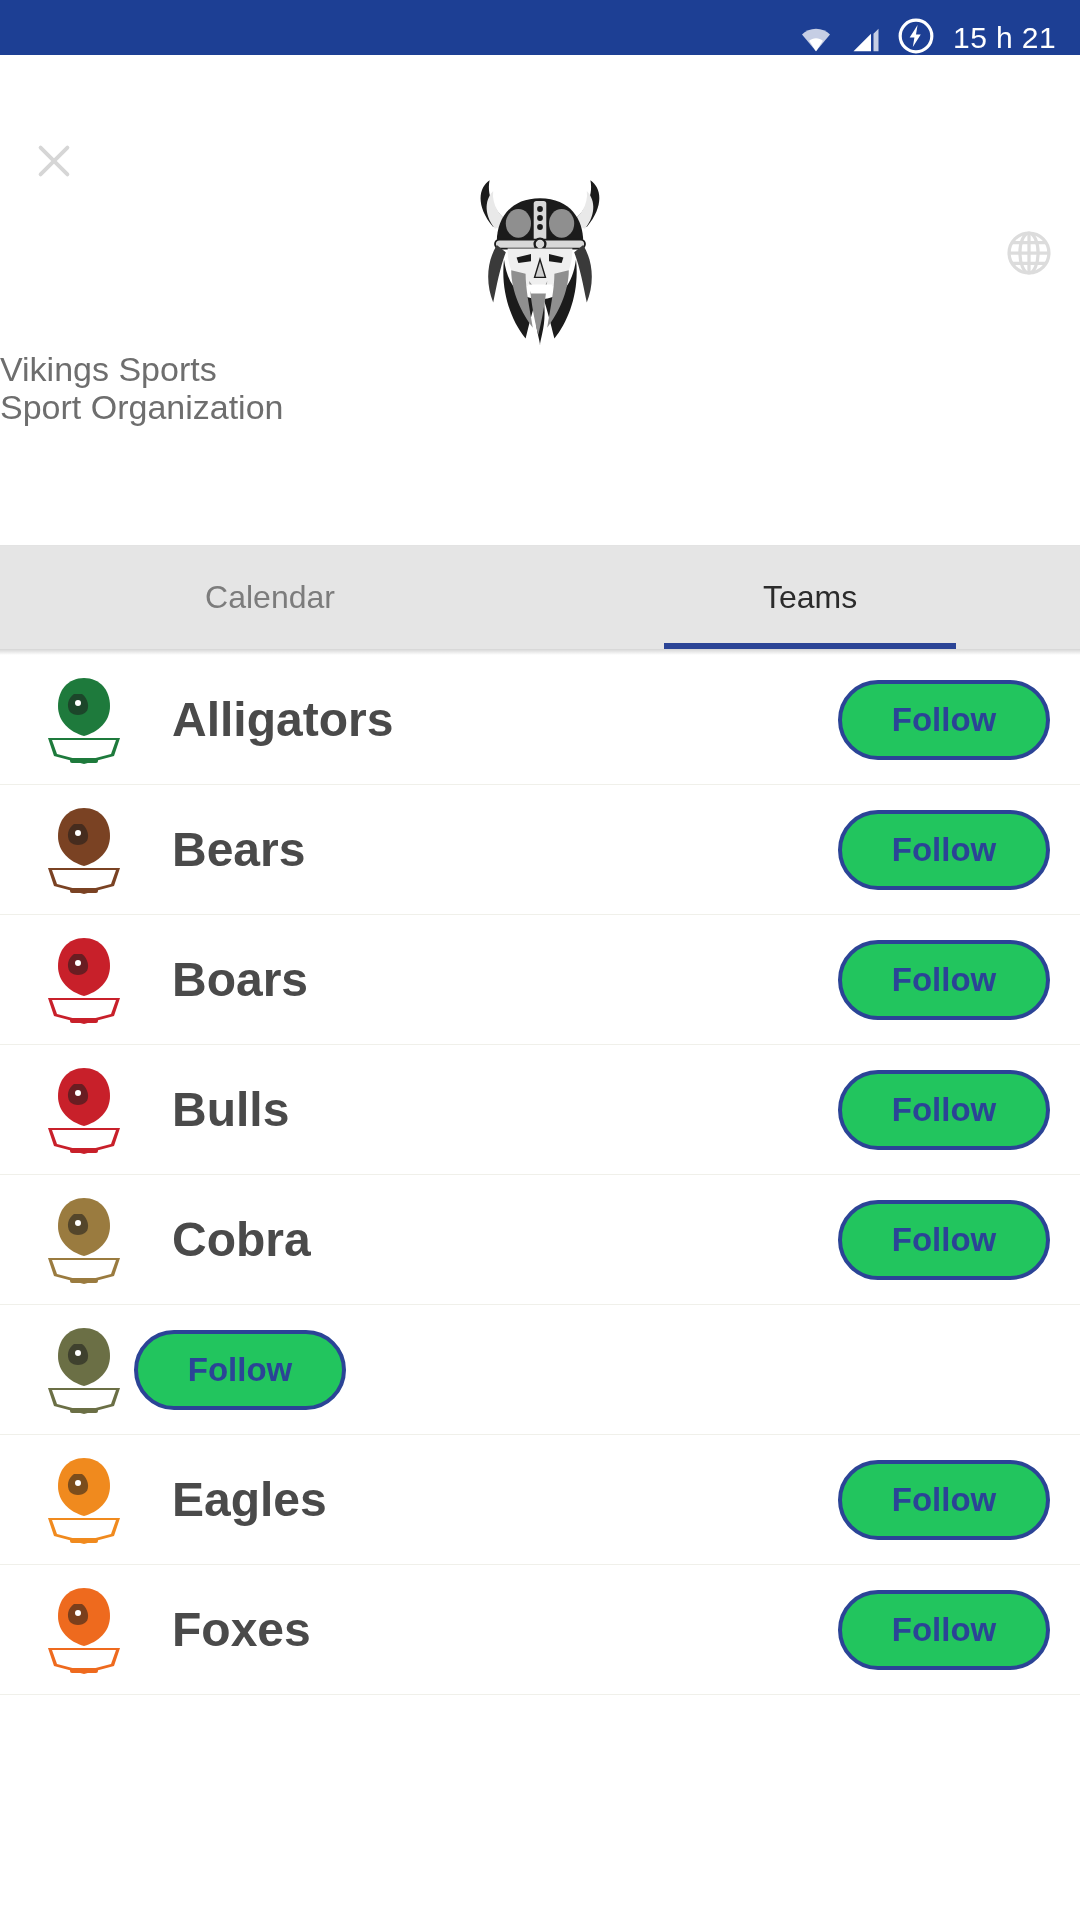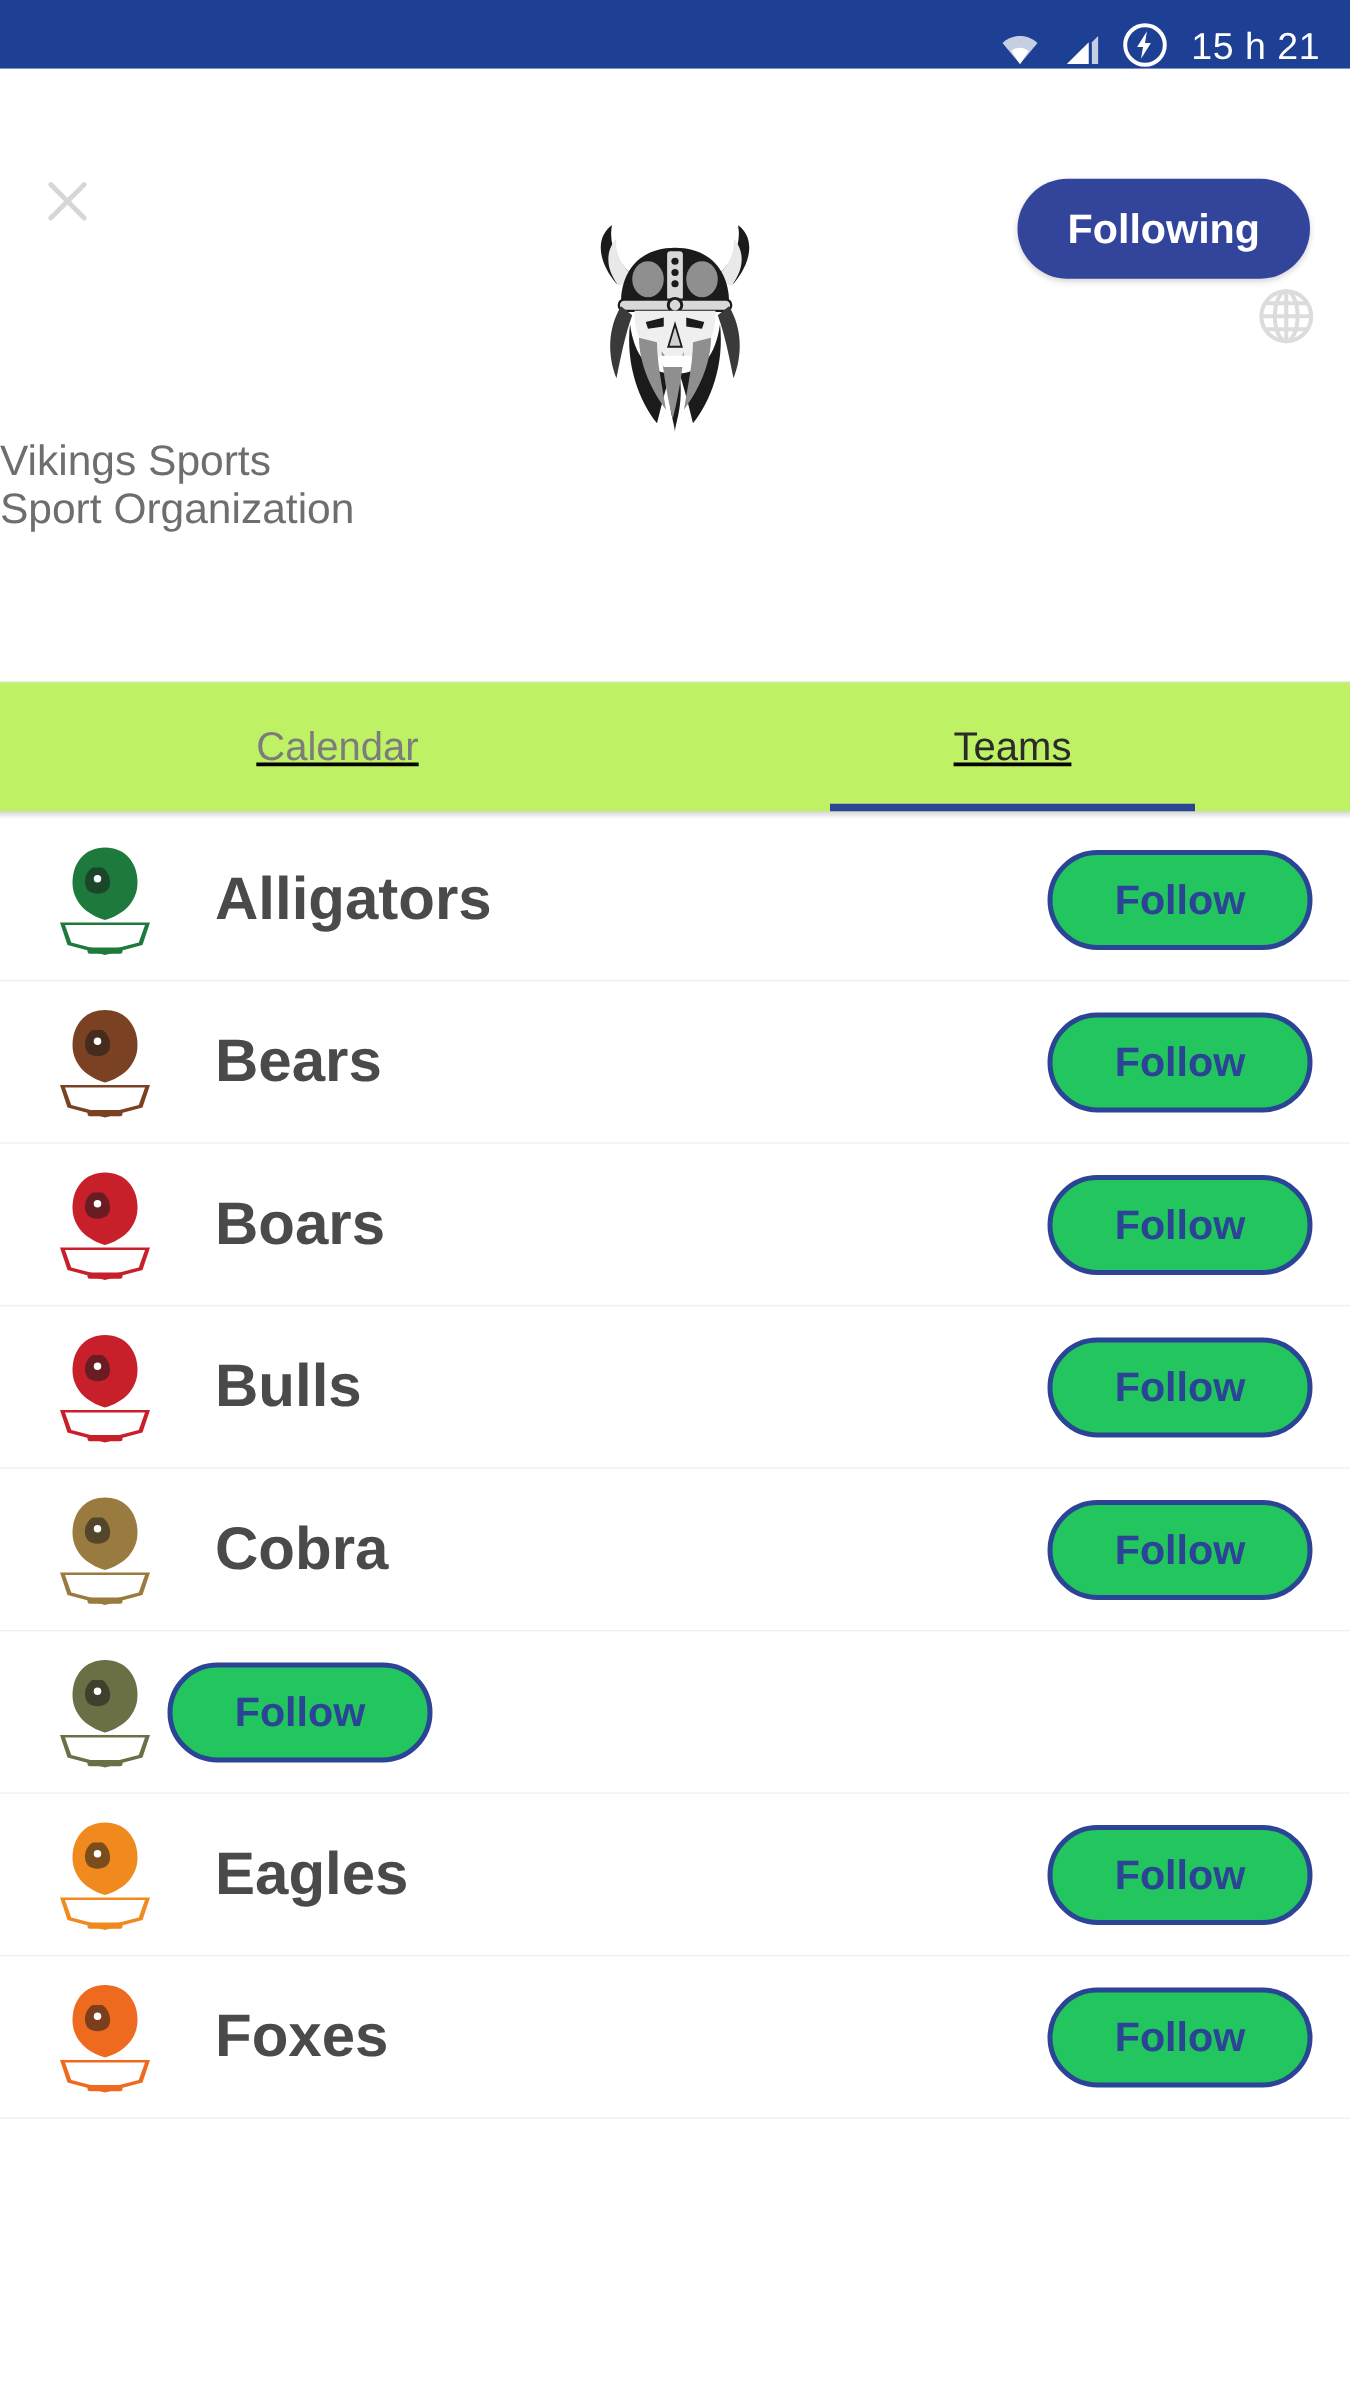--- a/index.html
+++ b/index.html
@@ -59,22 +59,21 @@
     text-align:left;
   }
   .org-name, .org-type {
     color:#6e6e6e; font-size:34px; font-weight:400; line-height:1.12;
   }
 
   
   .tab-bar {
     height:104px; display:flex;
     border-top:1px solid #e3e3e3;
-    background:#bef264;
-    text-decoration:underline;
+    background:#e5e5e5;
   }
   .tab {
     flex:1; display:flex; align-items:center; justify-content:center;
     position:relative; cursor:pointer;
     font-size:32px; color:#7c7c7c;
   }
   .tab.active { color:#2b2b2b; }
   .tab.active::after {
     content:""; position:absolute; bottom:0; left:50%;
     transform:translateX(-50%);
@@ -137,21 +136,20 @@
 </div>
 
 <div class="profile-header">
 
   <div class="close-btn">
     <svg width="46" height="46" viewBox="0 0 24 24">
       <path stroke="#d6d6d6" stroke-width="2" stroke-linecap="round" d="M5 5l14 14M19 5L5 19"></path>
     </svg>
   </div>
 
-  <button class="following-btn">Following</button>
 
   <div class="globe-btn">
     <svg width="52" height="52" viewBox="0 0 24 24">
       <circle cx="12" cy="12" r="9.2" fill="none" stroke="#dcdcdc" stroke-width="1.5"></circle>
       <ellipse cx="12" cy="12" rx="4.2" ry="9.2" fill="none" stroke="#dcdcdc" stroke-width="1.5"></ellipse>
       <line x1="2.8" y1="12" x2="21.2" y2="12" stroke="#dcdcdc" stroke-width="1.5"></line>
       <path d="M4.3 7.2h15.4M4.3 16.8h15.4" fill="none" stroke="#dcdcdc" stroke-width="1.5"></path>
       <line x1="12" y1="2.8" x2="12" y2="21.2" stroke="#dcdcdc" stroke-width="1.5"></line>
     </svg>
   </div>

